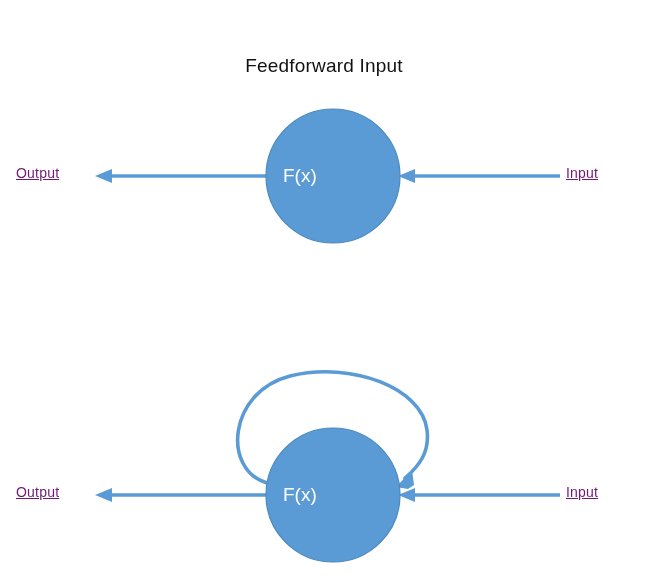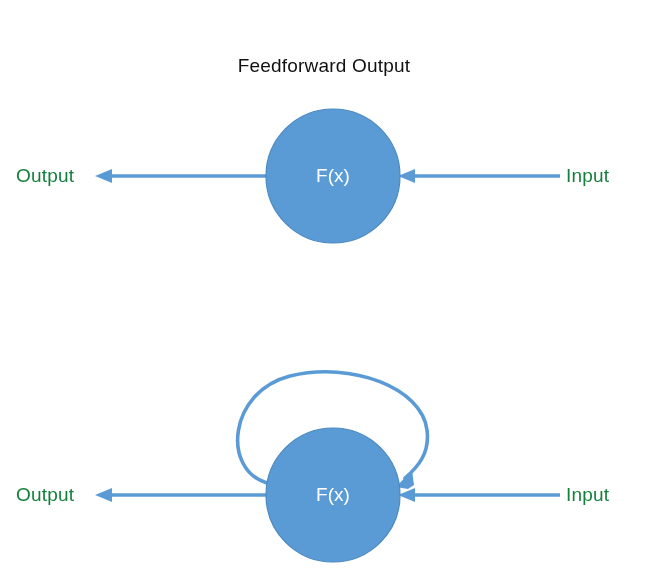--- a/index.html
+++ b/index.html
@@ -44,37 +44,38 @@
     top: 55px;
     width: 648px;
   }
   #title-recurrent {
     left: 0;
     top: 313px;
     width: 648px;
   }
   .end-label {
     position: absolute;
-    font-size: 19px;
-    color: #15803d;
+    font-size: 14px;
+    color: #701a75;
     font-family: "Liberation Sans", sans-serif;
     white-space: nowrap;
     letter-spacing: 0.2px;
+    text-decoration: underline;
   }
   #label-output-top  { left: 16px;  top: 165px; }
   #label-input-top   { left: 566px; top: 165px; }
   #label-output-bot  { left: 16px;  top: 484px; }
   #label-input-bot   { left: 566px; top: 484px; }
 
   .node-text {
     position: absolute;
     font-size: 19px;
     color: #ffffff;
     font-family: "Liberation Sans", sans-serif;
-    text-align: center;
+    text-align: left;
     white-space: nowrap;
     pointer-events: none;
   }
   #node-text-top { left: 283px; top: 165px; width: 100px; }
   #node-text-bot { left: 283px; top: 484px; width: 100px; }
 </style>
 </head>
 <body>
 
 <div id="diagram-root">
@@ -113,21 +114,21 @@
                  C 222 470, 228 392, 290 376
                  C 352 361, 422 388, 427 430
                  C 430 453, 418 467, 405 478" fill="none" stroke="#5B9BD5" stroke-width="3.6" stroke-linecap="round"></path>
         <polygon points="396,487 412,470 414,485 408,489" fill="#5B9BD5"></polygon>
       </g>
 
       <circle cx="333" cy="495" r="67" fill="#5B9BD5" stroke="#4A89C0" stroke-width="1.2"></circle>
     </g>
   </svg>
 
-  <div class="section-title" id="title-feedforward">Feedforward Output</div>
+  <div class="section-title" id="title-feedforward">Feedforward Input</div>
 
 
   <div class="end-label" id="label-output-top">Output</div>
 
   <div class="end-label" id="label-input-top">Input</div>
 
   <div class="end-label" id="label-output-bot">Output</div>
 
   <div class="end-label" id="label-input-bot">Input</div>
 

